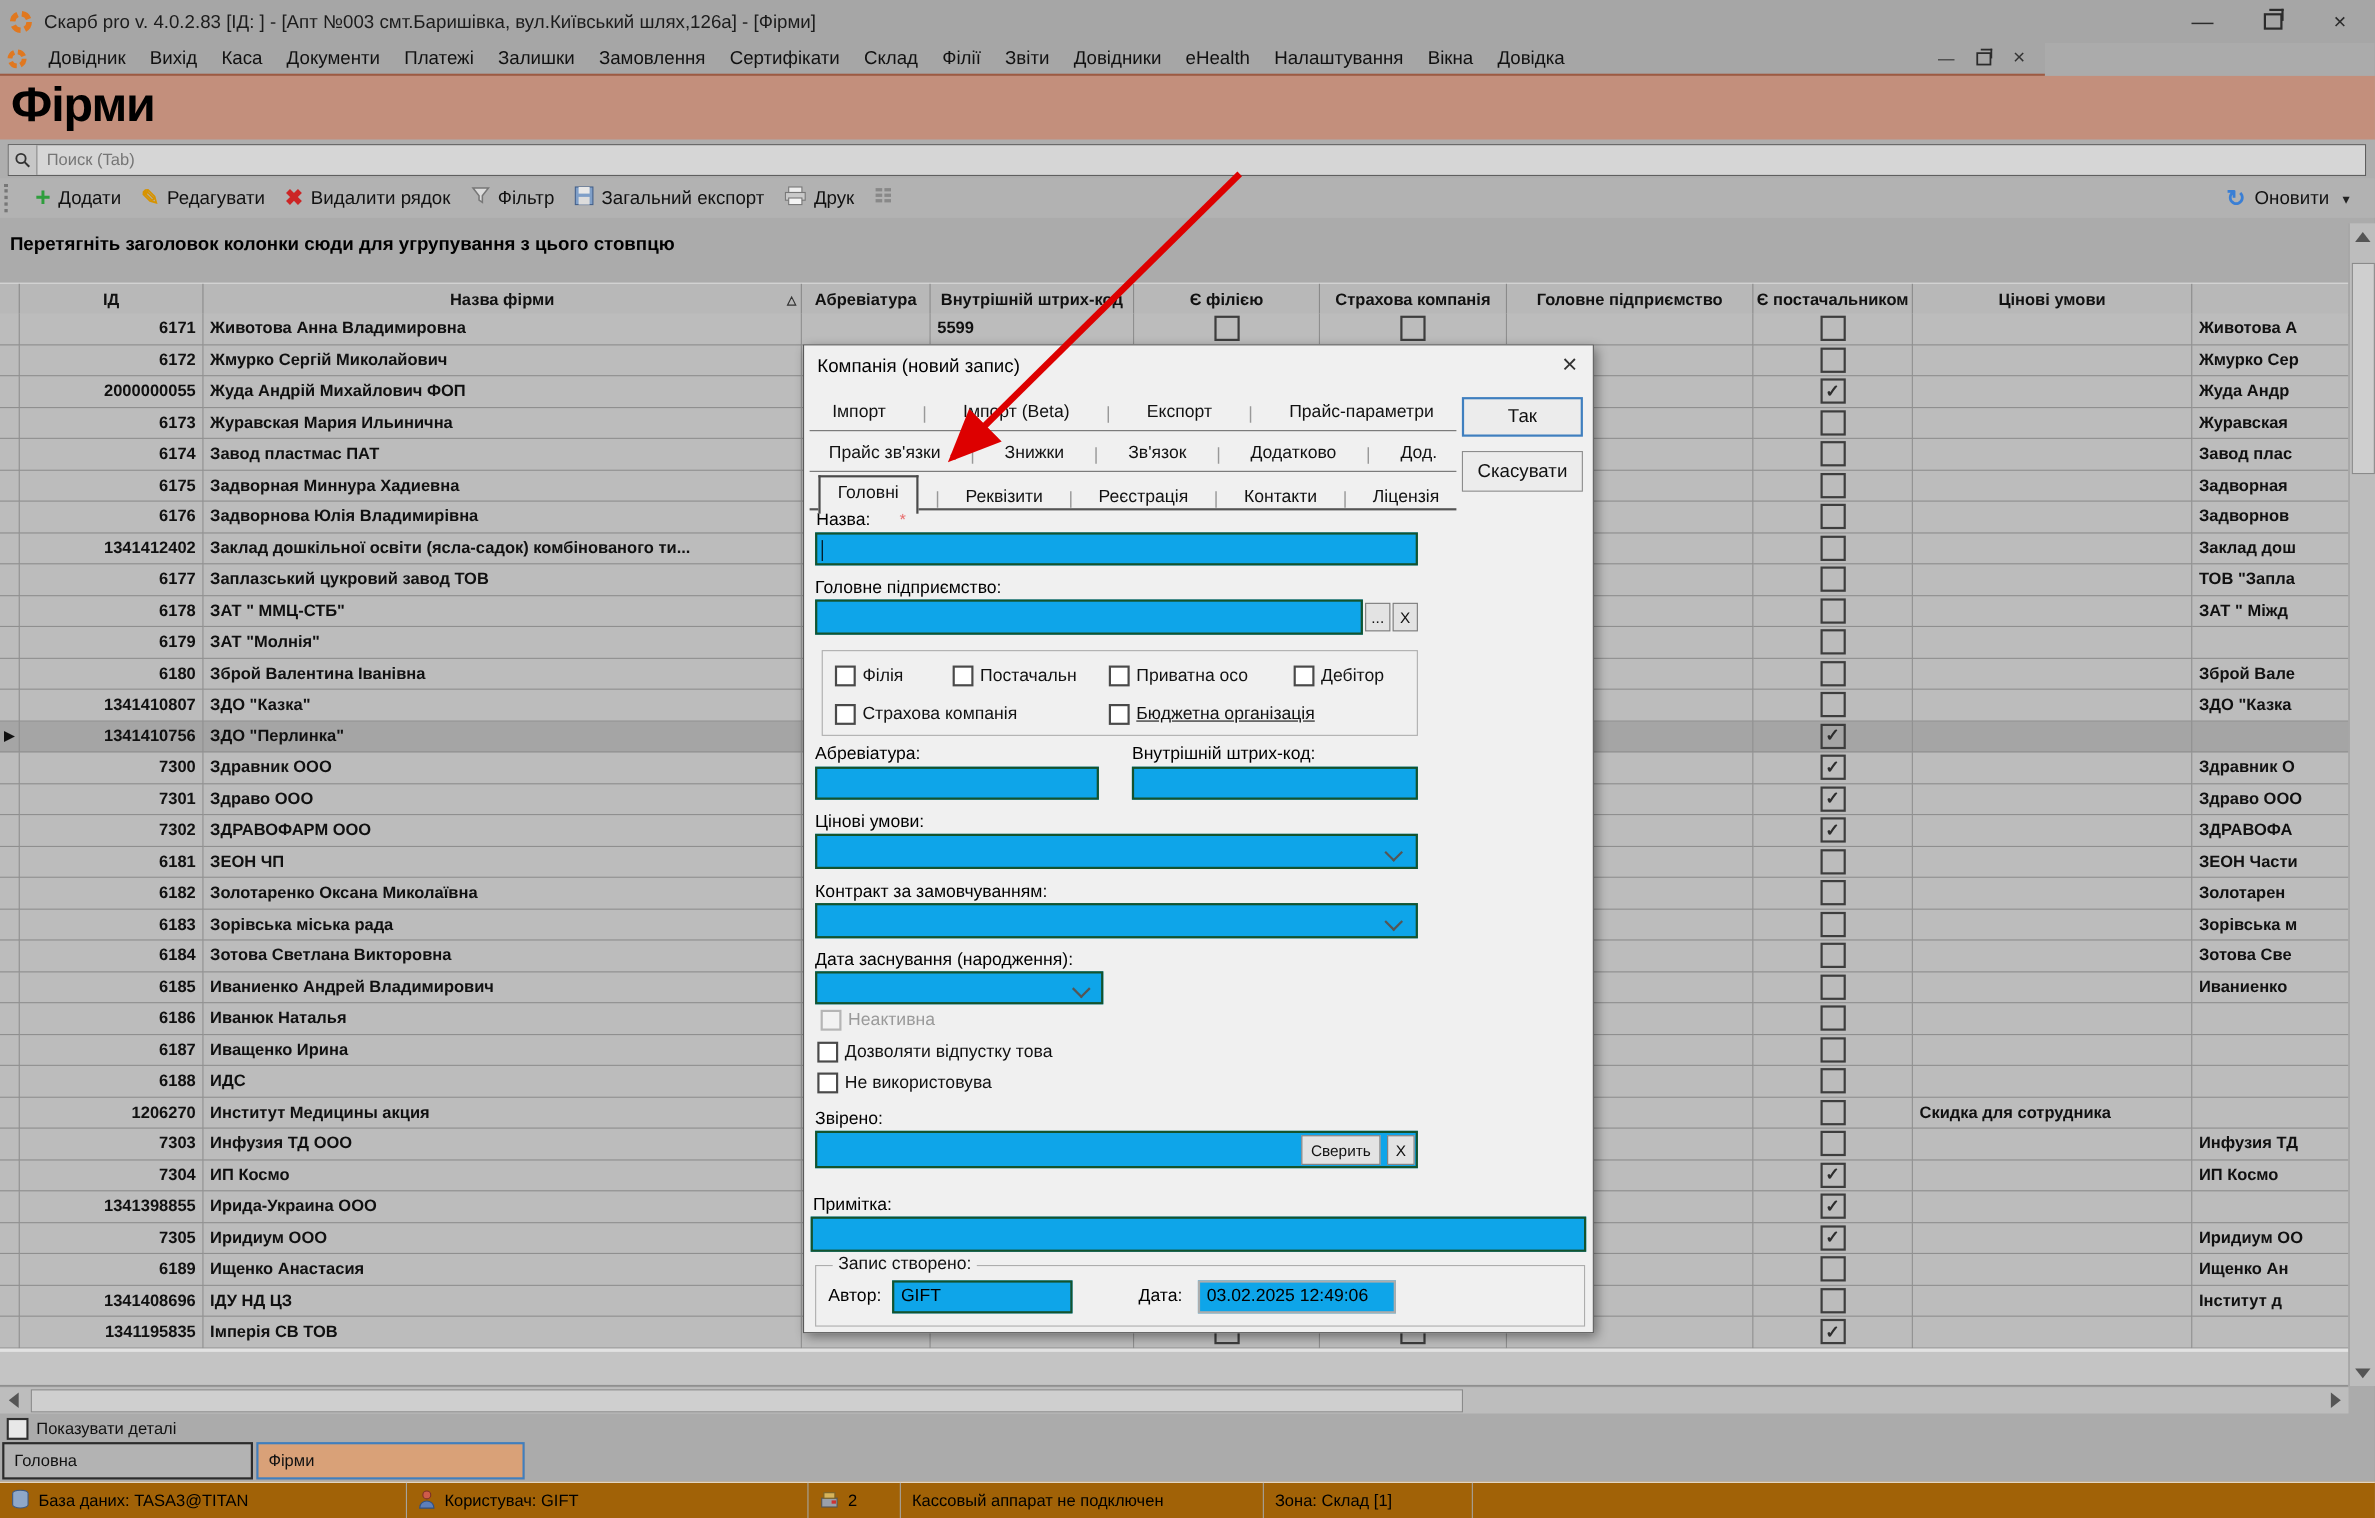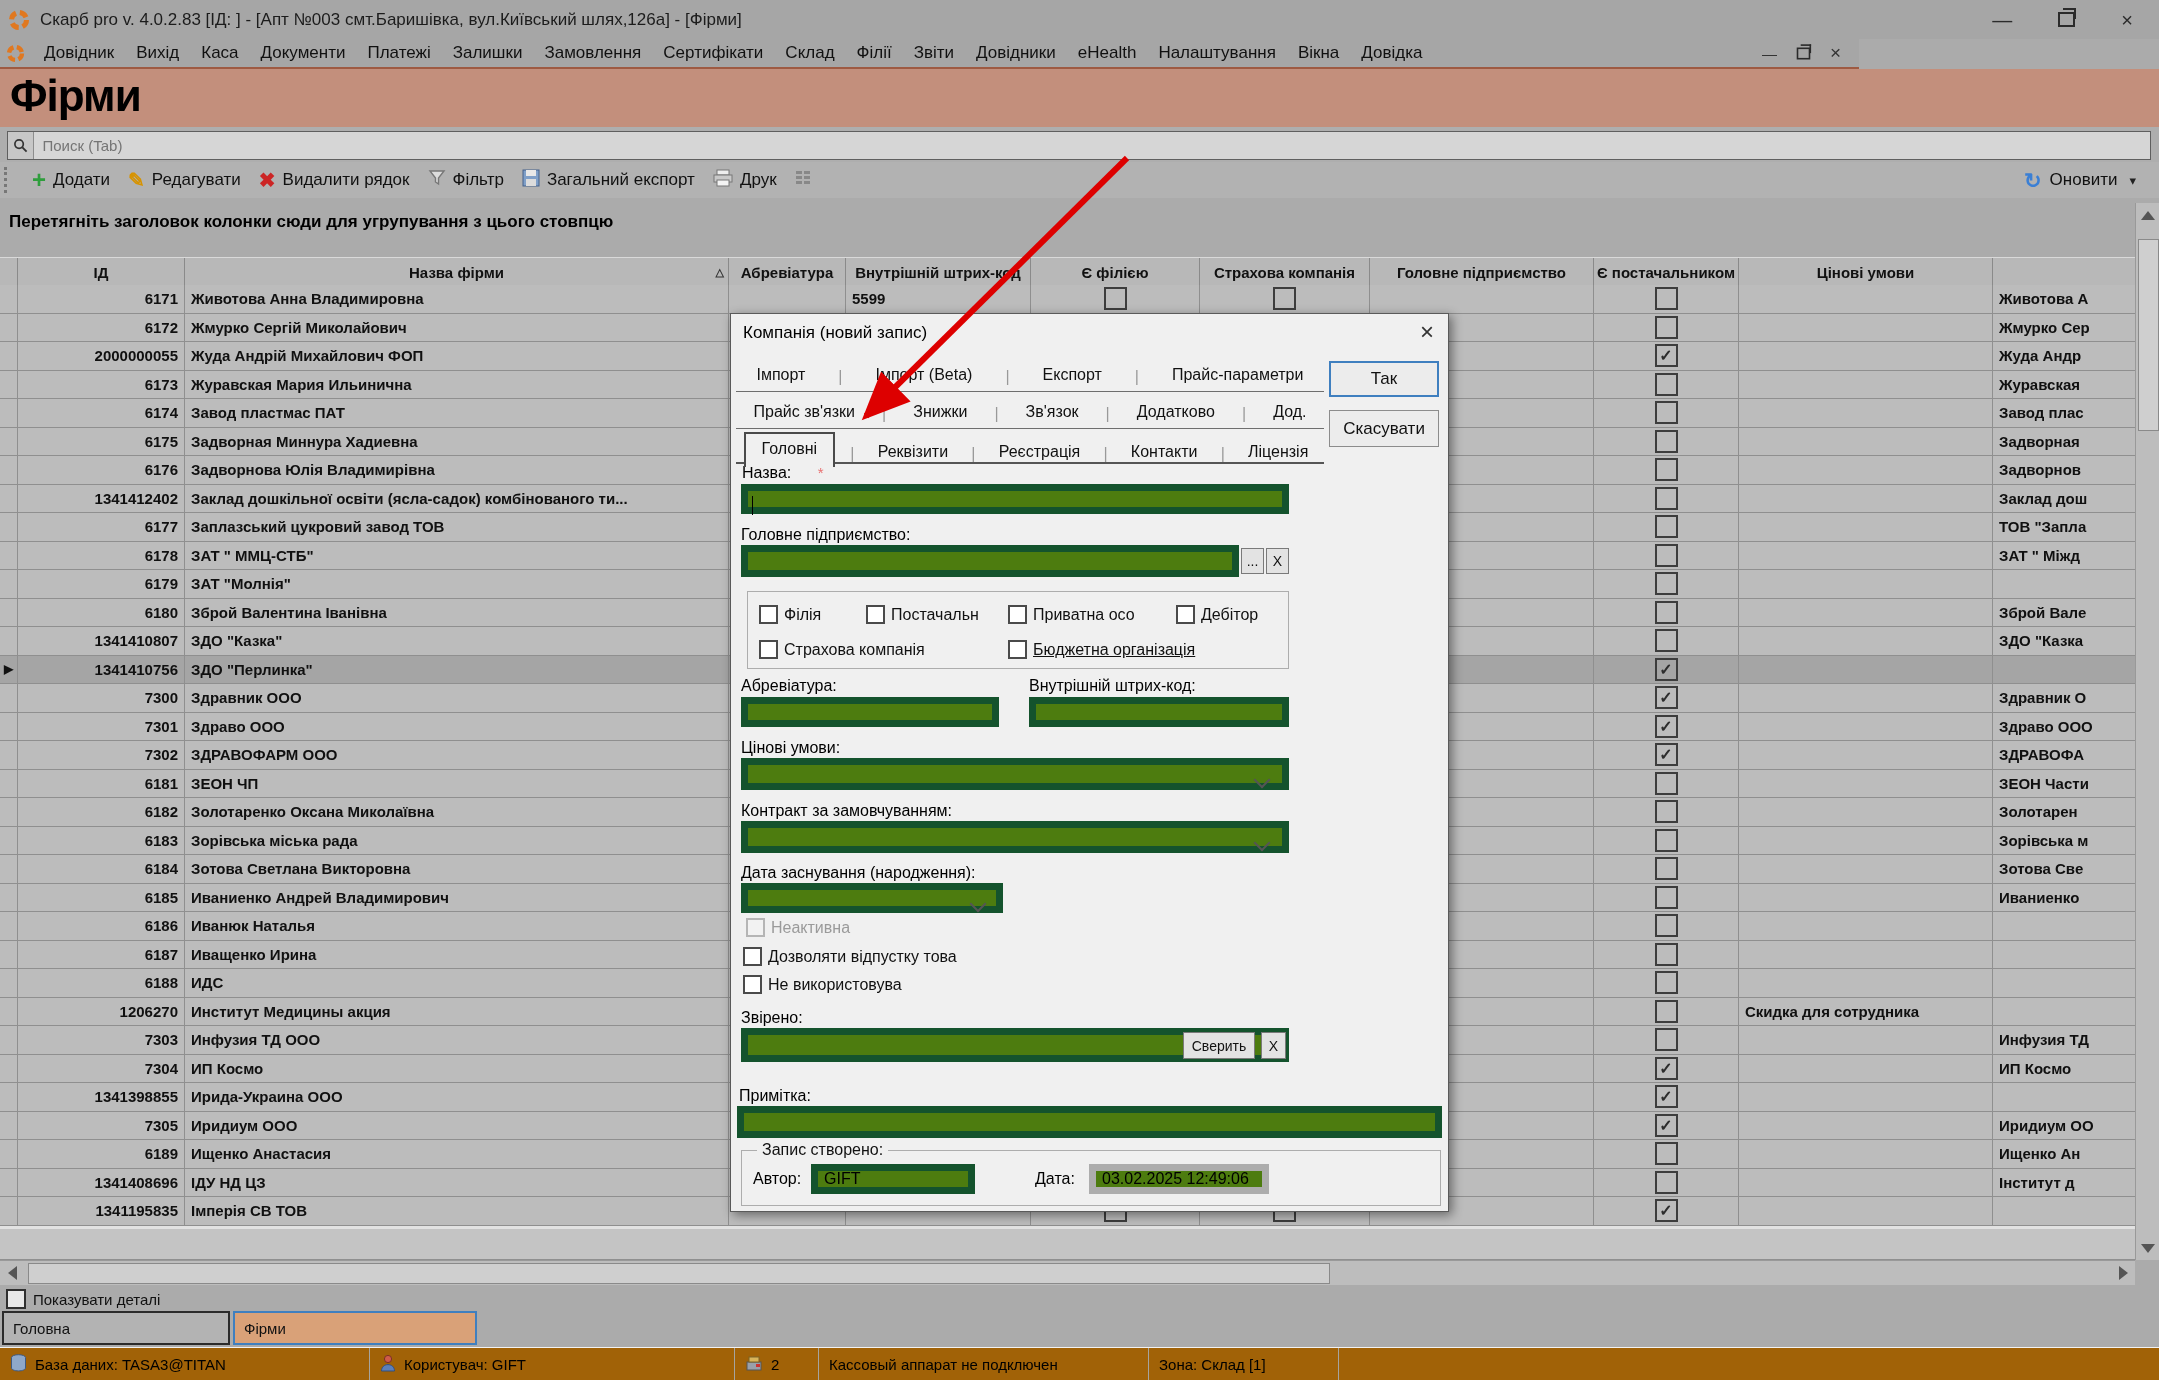--- a/index.html
+++ b/index.html
@@ -104,21 +104,21 @@
   #tabrow3-line{position:absolute;left:5px;top:148px;width:588px;border-bottom:2px solid #555;}
   .dtab{padding:2px 8px;white-space:nowrap;}
   .tabsep{color:#999;}
   .dtab.active{position:relative;z-index:2;background:#f0f0f0;border:2px solid #4a4a4a;border-bottom:none;
                padding:6px 16px 9px 16px;margin-bottom:-4px;}
   .dlgbtn{position:absolute;left:598px;width:110px;box-sizing:border-box;display:flex;align-items:center;
           justify-content:center;font-size:17px;background:#ececec;}
   #btn-ok{top:47px;height:36px;border:2px solid #3f7fbf;}
   #btn-cancel{top:96px;height:37px;border:1px solid #8c8c8c;}
   .dlbl{position:absolute;font-size:16px;color:#000;white-space:nowrap;}
-  .dinput{position:absolute;background:#4d7c0f;border:7px solid #14532d;box-sizing:border-box;}
+  .dinput{position:absolute;background:#0ea5e9;border:2px solid #14532d;box-sizing:border-box;}
   .asterisk{color:#e87070;font-size:15px;}
   .caret{position:absolute;left:4px;top:5px;width:1px;height:19px;background:#000;}
   .minibtn{position:absolute;box-sizing:border-box;border:1px solid #7a7a7a;background:#e3e3e3;
            display:flex;align-items:center;justify-content:center;font-size:14px;}
   .chev{position:absolute;right:14px;top:9px;width:10px;height:10px;border-right:2px solid #555;
         border-bottom:2px solid #555;transform:rotate(45deg);}
   .groupbox{position:absolute;border:1px solid #adadad;box-sizing:border-box;}
   .flag{position:absolute;display:flex;align-items:center;gap:6px;font-size:16px;white-space:nowrap;}
   .dcb{width:19px;height:19px;background:#fff;border:2px solid #4a4a4a;box-sizing:border-box;}
   .dcb.dis{border-color:#b5b5b5;background:#f2f2f2;}

